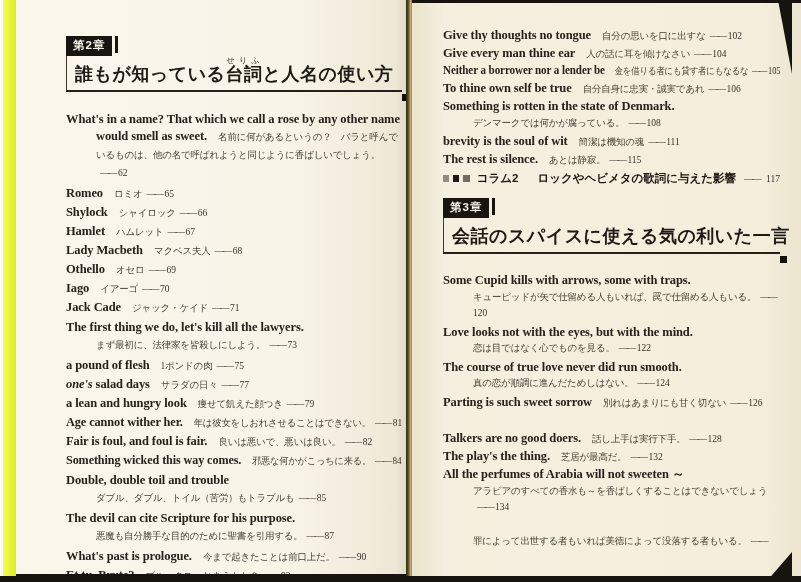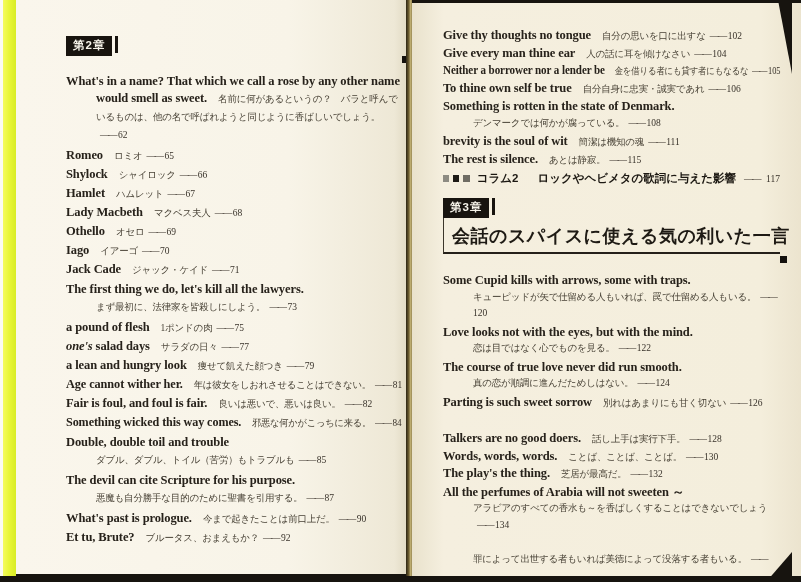--- a/index.html
+++ b/index.html
@@ -74,20 +74,25 @@
   <div class="edge-white"></div>
   <div class="edge-yellow"></div>
 
   <div class="page page-left">
     <div class="content content-left">
       <div class="chapter">
         <div class="ch-labelrow">
           <span class="ch-label">第2章</span>
           <span class="ch-slit"></span>
         </div>
+        <div class="ch-title">
+            <span>誰もが知っている</span>
+            <ruby>台詞<rt>せりふ</rt></ruby>
+            <span>と人名の使い方</span>
+          </div>
         <div class="ch-squarerow">
           <span class="ch-square"></span>
         </div>
       </div>
       <div class="entries">
           <div class="entry wrap"><span class="en">What's in a name? That which we call a rose by any other name would smell as sweet.</span> <span class="jp">名前に何があるというの？　バラと呼んでいるものは、他の名で呼ばれようと同じように香ばしいでしょう。</span><span class="dash">——</span><span class="pg">62</span></div>
           <div class="entry" style="white-space: nowrap;"><span class="en">Romeo</span> <span class="jp">ロミオ</span><span class="dash">——</span><span class="pg">65</span></div>
           <div class="entry" style="white-space: nowrap;"><span class="en">Shylock</span> <span class="jp">シャイロック</span><span class="dash">——</span><span class="pg">66</span></div>
           <div class="entry" style="white-space: nowrap; font-family: Liberation Serif, serif;"><span class="en">Hamlet</span> <span class="jp">ハムレット</span><span class="dash">——</span><span class="pg">67</span></div>
           <div class="entry" style="white-space: nowrap;"><span class="en">Lady Macbeth</span> <span class="jp">マクベス夫人</span><span class="dash">——</span><span class="pg">68</span></div>
@@ -144,21 +149,20 @@
         <div class="ch-squarerow">
           <span class="ch-square"></span>
         </div>
       </div>
       <div class="entries">
           <div class="entry break"><span class="en">Some Cupid kills with arrows, some with traps.</span><br><span class="jp">キューピッドが矢で仕留める人もいれば、罠で仕留める人もいる。</span><span class="dash">——</span><span class="pg">120</span></div>
           <div class="entry break"><span class="en">Love looks not with the eyes, but with the mind.</span><br><span class="jp">恋は目ではなく心でものを見る。</span><span class="dash">——</span><span class="pg">122</span></div>
           <div class="entry break"><span class="en">The course of true love never did run smooth.</span><br><span class="jp">真の恋が順調に進んだためしはない。</span><span class="dash">——</span><span class="pg">124</span></div>
           <div class="entry" style="white-space: nowrap;"><span class="en">Parting is such sweet sorrow</span> <span class="jp">別れはあまりにも甘く切ない</span><span class="dash">——</span><span class="pg">126</span></div>
           <div class="entry" style="white-space: nowrap; margin-top: 20px;"><span class="en">Talkers are no good doers.</span> <span class="jp">話し上手は実行下手。</span><span class="dash">——</span><span class="pg">128</span></div>
-          <div class="entry" style="white-space: nowrap;"><span class="en">Words, words, words.</span> <span class="jp">ことば、ことば、ことば。</span><span class="dash">——</span><span class="pg">130</span></div>
           <div class="entry" style="white-space: nowrap;"><span class="en">The play's the thing.</span> <span class="jp">芝居が最高だ。</span><span class="dash">——</span><span class="pg">132</span></div>
           <div class="entry break"><span class="en">All the perfumes of Arabia will not sweeten ～</span><br><span class="jp">アラビアのすべての香水も～を香ばしくすることはできないでしょう</span><span class="dash">——</span><span class="pg">134</span></div>
           <div class="entry break"><br><span class="jp">罪によって出世する者もいれば美徳によって没落する者もいる。</span><span class="dash">——</span></div>
         </div>
     </div>
   </div>
 
   <div class="corner-tr"></div>
   <div class="corner-br"></div>
   <div class="bottom-bar"></div>

